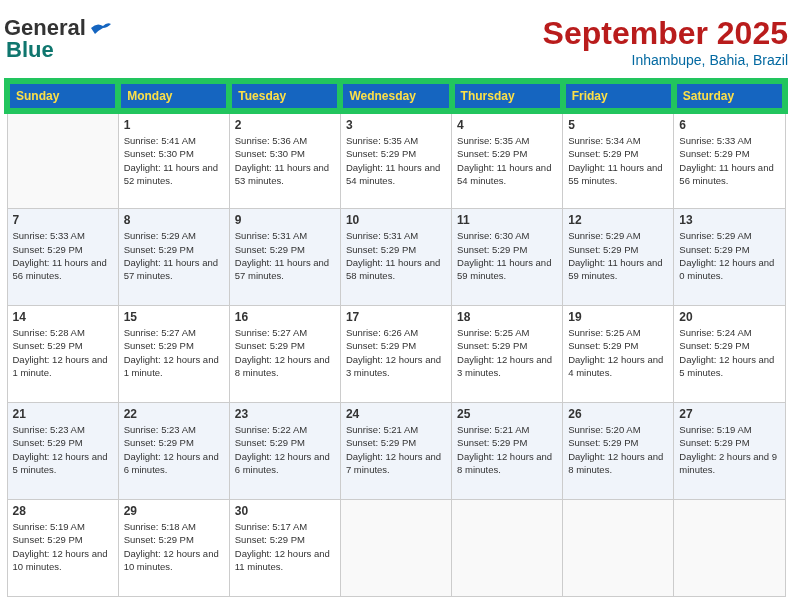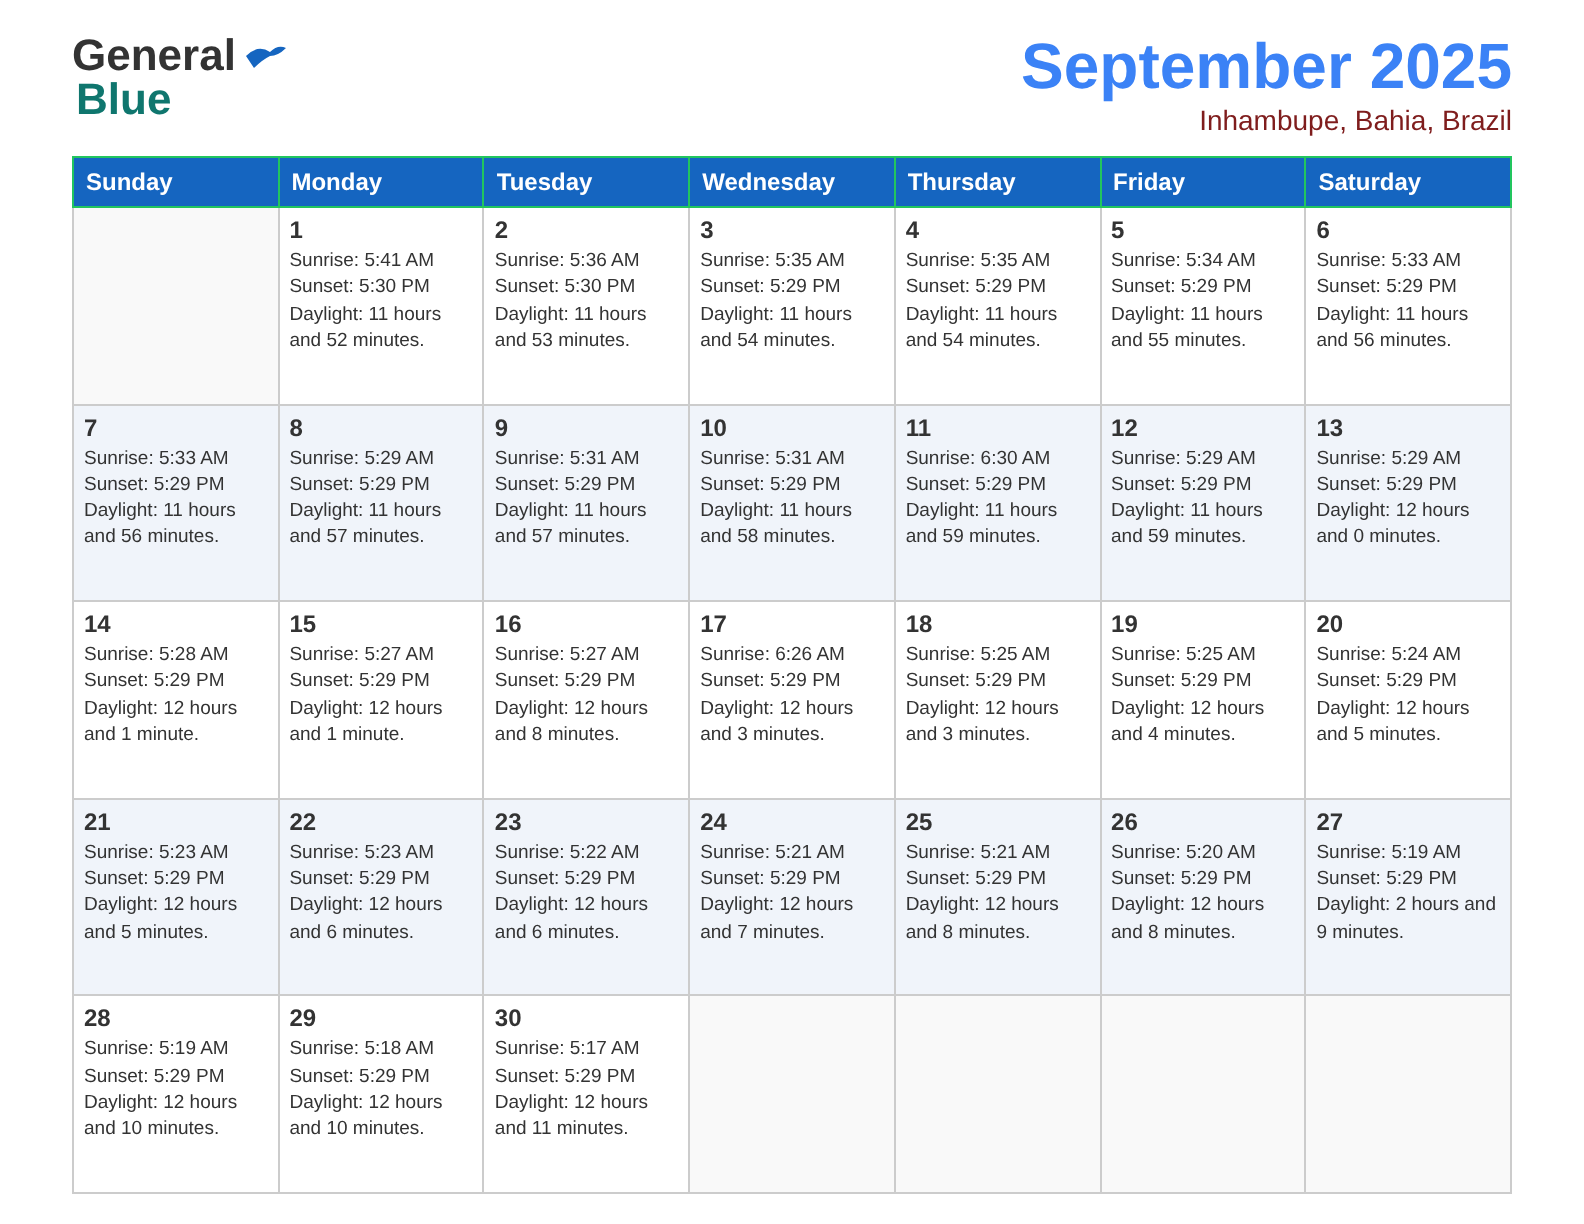--- a/index.html
+++ b/index.html
@@ -8,60 +8,60 @@
       height: 612px;
       background: #fff;
       font-family: Arial, sans-serif;
       font-size: 11px;
       color: #333;
       overflow: hidden;
     }
     .page {
       width: 792px;
       height: 612px;
-      padding: 15px 36px;
+      padding: 15px 4px;
       display: flex;
       flex-direction: column;
     }
     .header {
       display: flex;
       justify-content: space-between;
       align-items: flex-start;
       margin-bottom: 10px;
     }
     .logo {
       display: flex;
       flex-direction: column;
       align-items: flex-start;
     }
     .title-block {
       text-align: right;
     }
     .month-title {
       font-size: 32px;
       font-weight: bold;
-      color: #3b82f6;
+      color: #b91c1c;
     }
     .location {
       font-size: 14px;
-      color: #7f1d1d;
+      color: #0369a1;
     }
     .calendar-table {
       width: 100%;
       border-collapse: collapse;
       flex: 1;
     }
     .calendar-table th {
       background: #1565c0;
-      color: #ffffff;
+      color: #fde047;
       text-align: left;
       padding: 5px 6px;
       font-size: 12px;
       font-weight: bold;
-      border: 1px solid #22c55e;
+      border: 6px solid #22c55e;
     }
     .calendar-table td {
       border: 1px solid #ccc;
       vertical-align: top;
       padding: 4px 5px;
       width: 14.28%;
       height: 80px;
     }
     .day-number {
       font-weight: bold;

